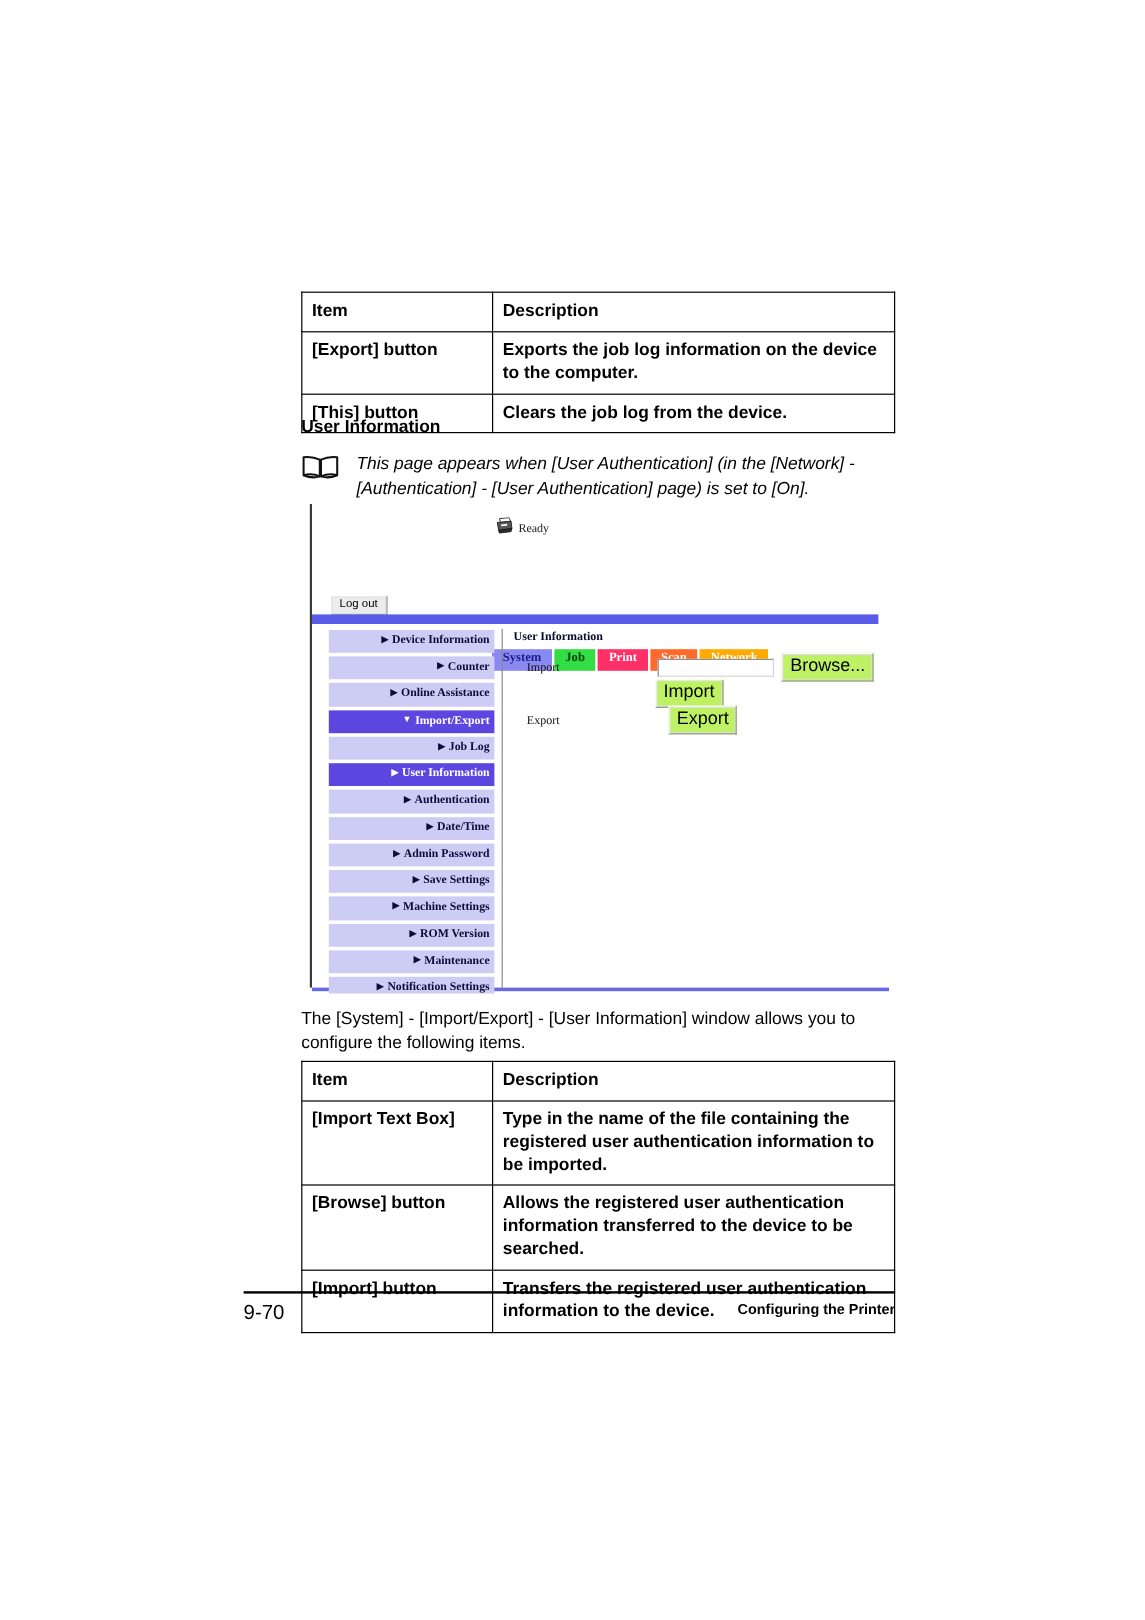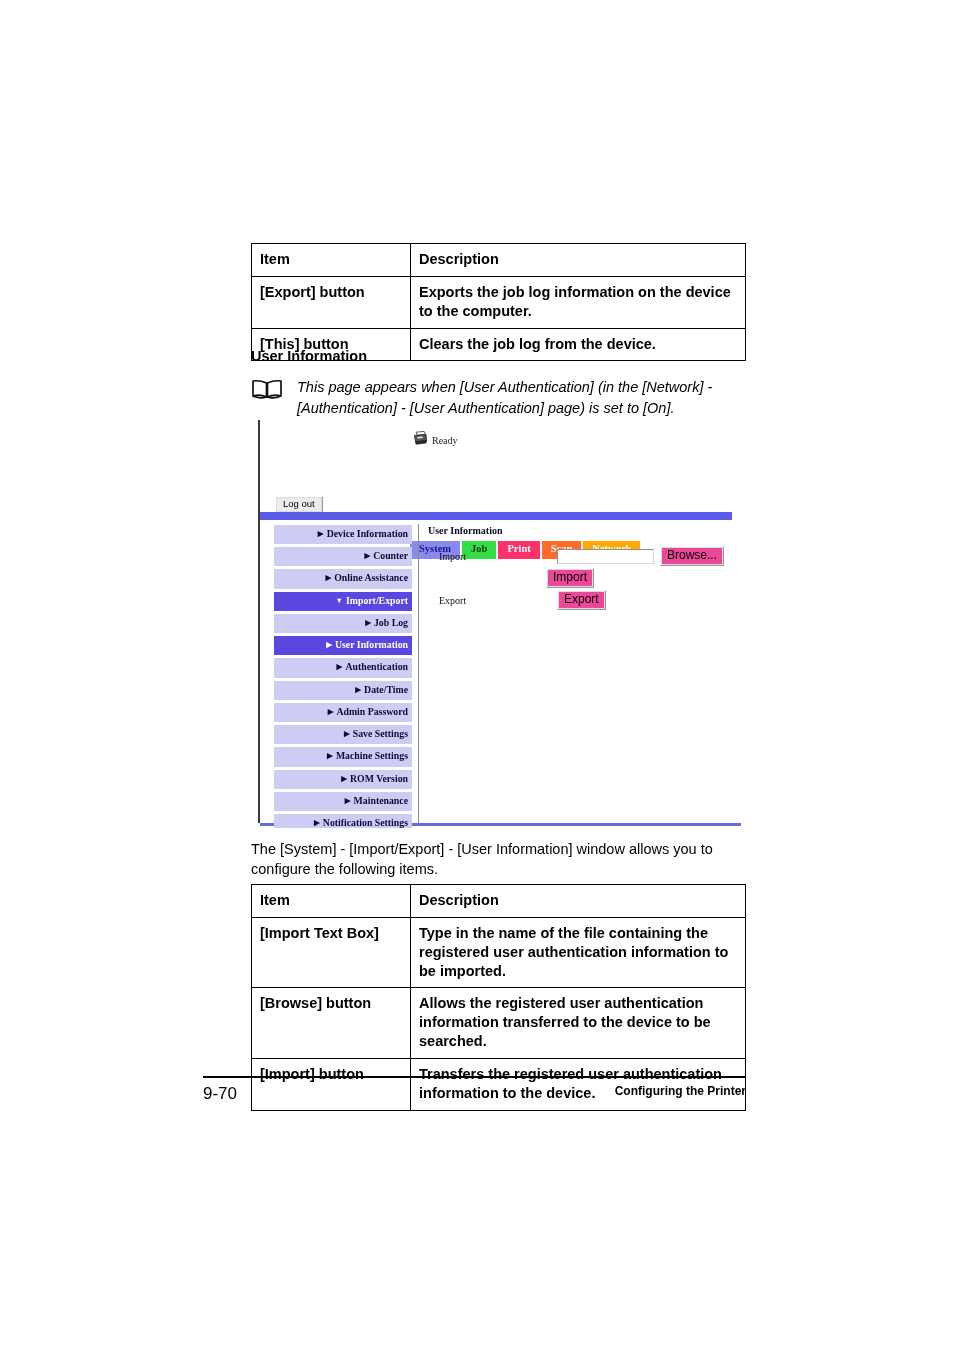--- a/index.html
+++ b/index.html
@@ -239,23 +239,23 @@
   .text-input {
     width: 91px;
     height: 11px;
     background: #ffffff;
     border: 1px solid #8f8f8f;
     border-right-color: #d6d6d6;
     border-bottom-color: #d6d6d6;
   }
   .ui-btn {
     font-family: "Liberation Sans", sans-serif;
-    font-size: 12px;
+    font-size: 15px;
     padding: 2px 6px 3px 6px;
-    background: #ec4899;
+    background: #bef264;
     border: 1px solid #9a9a9a;
     border-top-color: #ffffff;
     border-left-color: #ffffff;
     box-shadow: 0 0 0 1px #dcdcdc inset;
     line-height: 1.1;
     color: #000;
     white-space: nowrap;
   }
   .btn-browse { margin-left: 6px; }
   .btn-indent { margin-left: 118px; }

